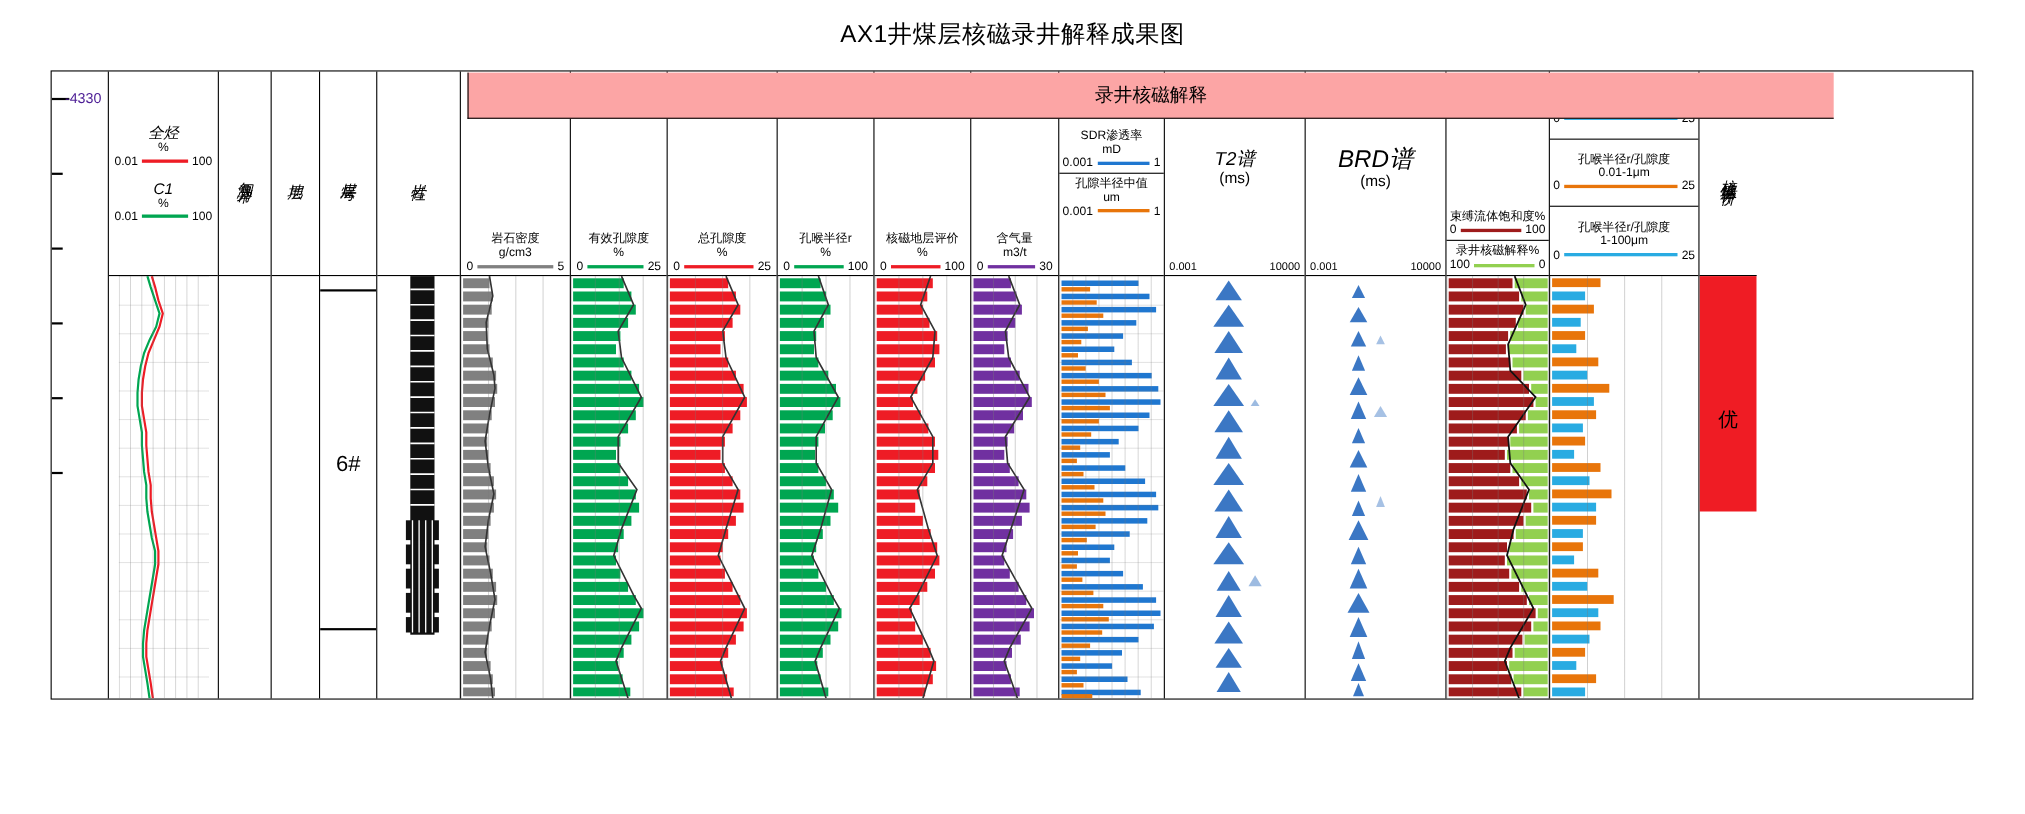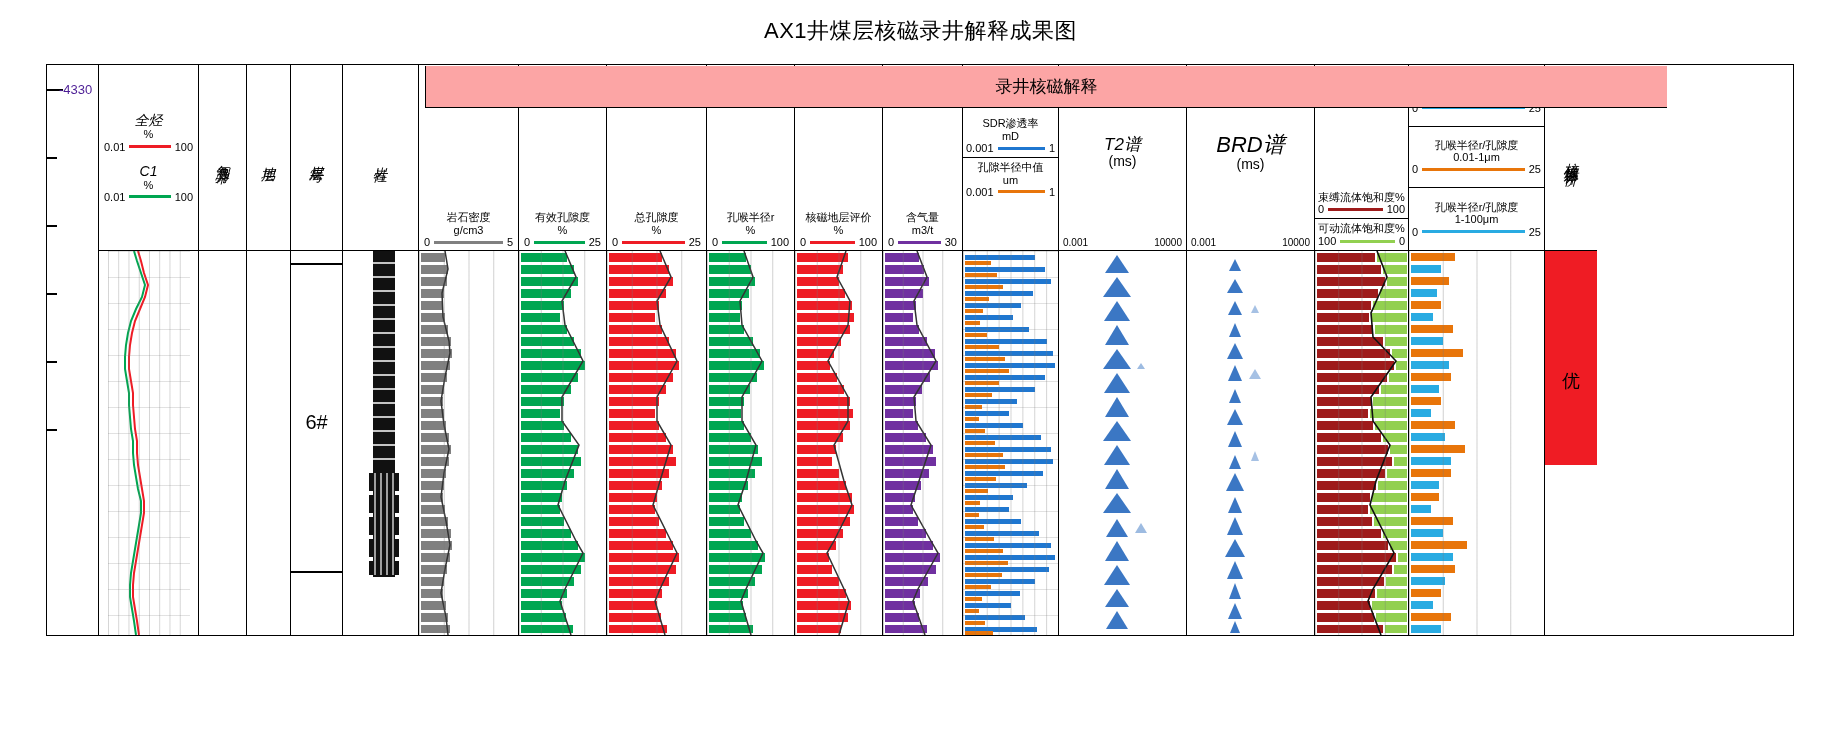--- a/index.html
+++ b/index.html
@@ -764,21 +764,21 @@
       <div class="hdr" style="justify-content:flex-end;padding:0">
         <div class="hdr-sub" style="border-bottom:1.5px solid #000;padding:3px 0">
           <div class="smallttl">束缚流体饱和度%</div>
           <div class="scalerow">
             <span>0</span>
             <span class="scalebar" style="background:#9e1b1b"></span>
             <span>100</span>
           </div>
         </div>
         <div class="hdr-sub" style="padding:3px 0">
-          <div class="smallttl">可动流体饱和度%</div>
+          <div class="smallttl">录井核磁解释%</div>
           <div class="scalerow">
             <span>100</span>
             <span class="scalebar" style="background:#92d050"></span>
             <span>0</span>
           </div>
         </div>
       </div>
       <div class="body">
         <div class="gridbg"></div>
         <svg width="94" height="384" viewBox="0 0 94 384" preserveAspectRatio="none">

